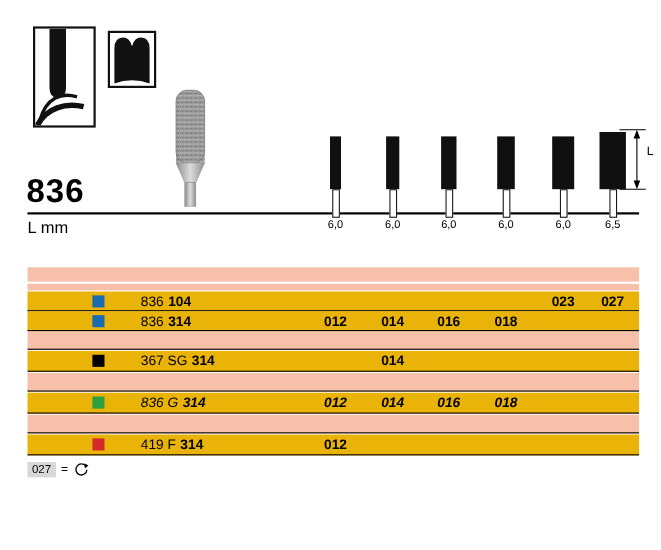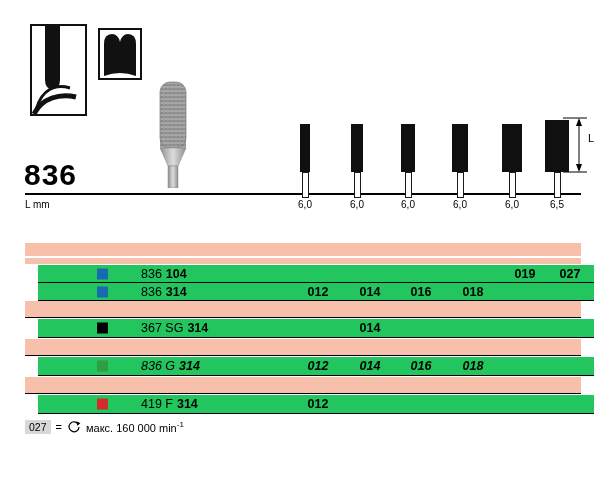--- a/index.html
+++ b/index.html
@@ -14,21 +14,21 @@
   .pbox svg { display:block; width:100%; height:100%; }
 
   
   .bur-photo { position:absolute; left:153px; top:80px; width:40px; height:108px; }
 
   
   .fig-num { position:absolute; left:24px; top:158px; font-size:30px; font-weight:bold; letter-spacing:1px; line-height:34px; }
 
   .main-rule { position:absolute; left:25px; top:193px; width:556px; height:2px; background:#000; z-index:1; }
 
-  .lmm { position:absolute; left:25px; top:199px; font-size:10px; }
+  .lmm { position:absolute; left:25px; top:199px; font-size:15px; }
 
   
   .sil-head { position:absolute; background:#101010; z-index:2; }
   .sh0 { left:300px; top:124px; width:10px; height:48px; }
   .sh1 { left:351px; top:124px; width:12px; height:48px; }
   .sh2 { left:401px; top:124px; width:14px; height:48px; }
   .sh3 { left:452px; top:124px; width:16px; height:48px; }
   .sh4 { left:502px; top:124px; width:20px; height:48px; }
   .sh5 { left:545px; top:120px; width:24px; height:52px; }
   .sil-shank { position:absolute; top:172px; width:7px; height:26px; background:#fff; border:1px solid #1a1a1a; z-index:2; }
@@ -41,21 +41,21 @@
   .dim-label { position:absolute; left:588px; top:132px; font-size:11px; }
 
   
   .band { position:absolute; left:25px; width:556px; }
   .bandA { top:243px; height:13px; }
   .bandB { top:258px; height:6px; }
   .bandC { top:301px; height:17px; border-bottom:1px solid #000; }
   .bandD { top:339px; height:17px; border-bottom:1px solid #000; }
   .bandE { top:377px; height:17px; border-bottom:1px solid #000; }
 
-  .trow { position:absolute; left:38px; width:556px; background:#22c55e; border-bottom:1px solid #000; }
+  .trow { position:absolute; left:25px; width:556px; background:#eab308; border-bottom:1px solid #000; }
   .r0 { top:265px; height:18px; }
   .r1 { top:283px; height:18px; }
   .r2 { top:319px; height:19px; }
   .r3 { top:357px; height:19px;font-style:italic; }
   .r4 { top:395px; height:19px; }
 
   .sq { position:absolute; left:59px; top:50%; transform:translateY(-50%); width:11px; height:11px; }
   .rlabel { position:absolute; left:103px; top:50%; transform:translateY(-50%); font-size:12.5px; white-space:nowrap; }
   .rlabel b { margin-left:4px; }
   .cell { position:absolute; top:50%; transform:translate(-50%,-50%); font-size:12.5px; font-weight:bold; }
@@ -151,21 +151,21 @@
   <div class="band bandD" style="background-color: rgb(246, 192, 170);"></div>
   <div class="band bandE" style="background-color: rgb(246, 192, 170);"></div>
 
   <div class="trow r0">
     <span class="sq" style="background-color: rgb(26, 106, 178);"></span>
     <span class="rlabel"><span>836</span><b>104</b></span>
     <span class="cell cc0"></span>
     <span class="cell cc1"></span>
     <span class="cell cc2"></span>
     <span class="cell cc3"></span>
-    <span class="cell cc4">019</span>
+    <span class="cell cc4">023</span>
     <span class="cell cc5">027</span>
   </div>
 
   <div class="trow r1">
     <span class="sq" style="background-color: rgb(26, 106, 178);"></span>
     <span class="rlabel"><span>836</span><b>314</b></span>
     <span class="cell cc0">012</span>
     <span class="cell cc1">014</span>
     <span class="cell cc2">016</span>
     <span class="cell cc3">018</span>
@@ -208,16 +208,15 @@
 
   <div class="footnote">
     <span class="chip">027</span>
     <span>=</span>
     <span class="rot-icon">
       <svg viewBox="0 0 14 14" xmlns="http://www.w3.org/2000/svg">
         <path d="M 11.3,4.2 A 5,5 0 1 0 12,7" fill="none" stroke="#000" stroke-width="1.2"></path>
         <polygon points="9.6,1.2 13.4,3.2 10.2,5.8" fill="#000"></polygon>
       </svg>
     </span>
-    <span><span>макс. 160 000 min</span><sup>-1</sup></span>
   </div>
 
 </div>
 
 </body></html>

